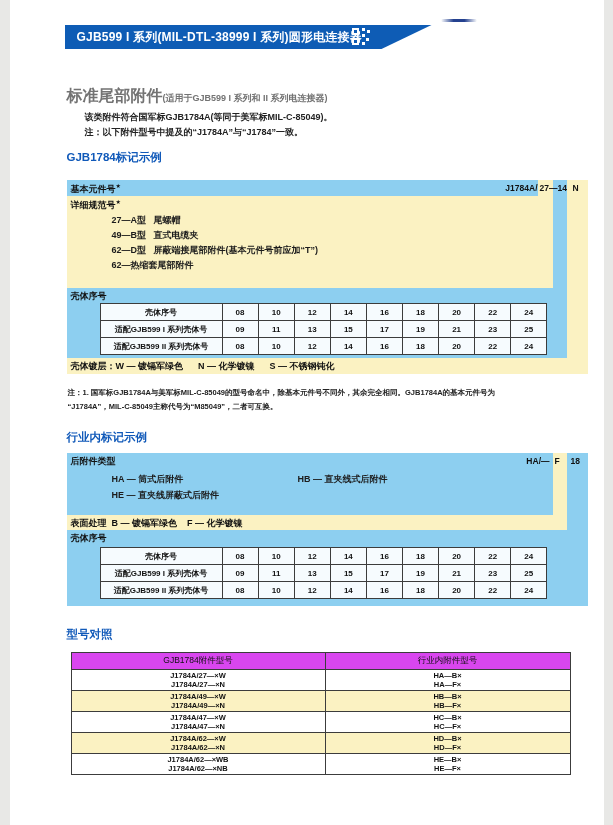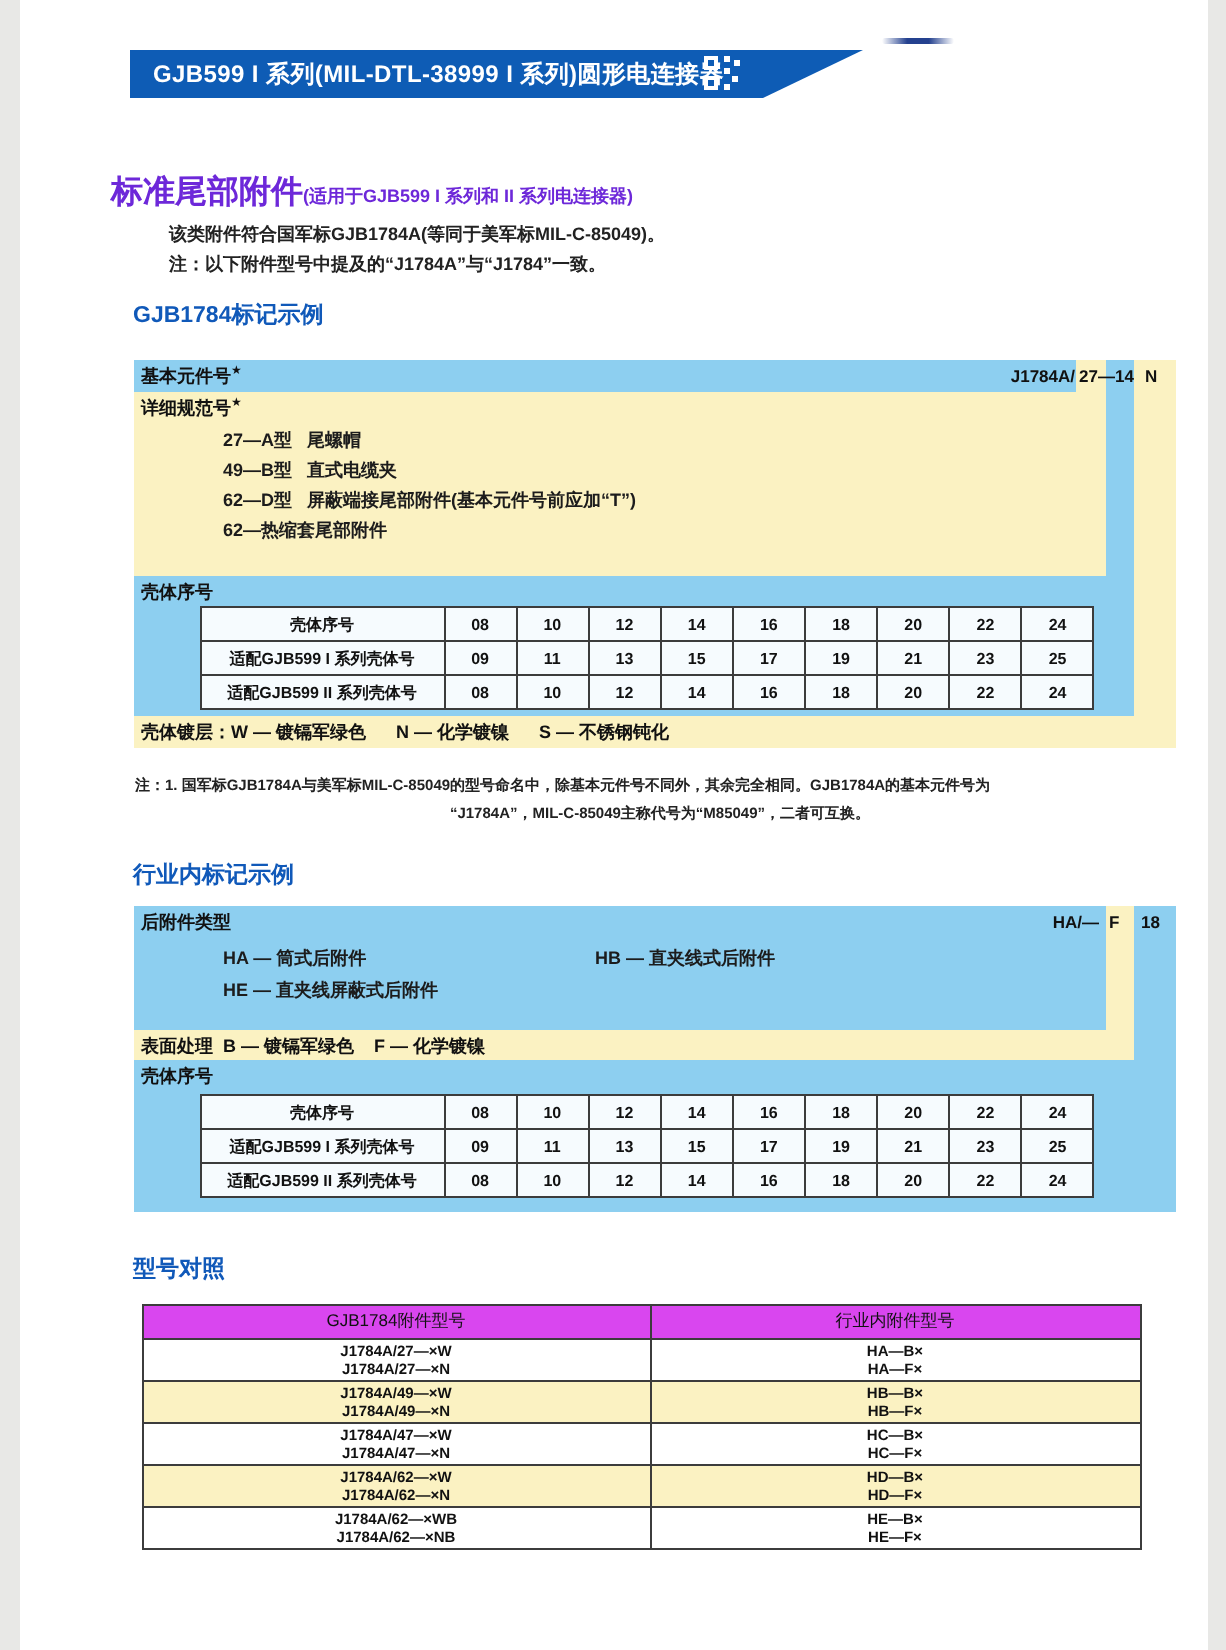--- a/index.html
+++ b/index.html
@@ -11,21 +11,21 @@
   }
   
   .top-dash{position:absolute;left:431px;top:19px;width:36px;height:3px;border-radius:2px;
     background:linear-gradient(90deg,rgba(26,53,138,0),#24418f 35%,#24418f 65%,rgba(26,53,138,0));}
   .banner{position:absolute;left:55px;top:25px;width:367px;height:24px;background:#0e5cb5;
     clip-path:polygon(0 0,100% 0,calc(100% - 50px) 100%,0 100%);
     color:#ffffff;font-weight:bold;font-size:12px;line-height:24px;padding-left:12px;box-sizing:border-box;
     letter-spacing:.2px;}
   .banner .qr{position:absolute;right:56px;top:3px;}
   
-  .h1{position:absolute;left:46px;top:86px;font-size:16px;font-weight:bold;color:#6d28d9;}
+  .h1{position:absolute;left:57px;top:86px;font-size:16px;font-weight:bold;color:#737373;}
   .h1 .sfx{font-size:9px;font-weight:bold;}
   .para{position:absolute;left:75px;font-size:9px;font-weight:600;color:#222;}
   .p1{top:111px;} .p2{top:126px;}
   .h2{position:absolute;left:57px;font-size:11.5px;font-weight:bold;color:#1059b9;}
   .h2a{top:150px;} .h2b{top:430px;} .h2c{top:627px;}
   
   .box{position:absolute;left:57px;width:521px;}
   .box1{top:180px;height:194px;background:#fbf2c2;}
   .box2{top:453px;height:153px;background:#8dcff0;}
   .layer{position:absolute;}
@@ -40,21 +40,21 @@
   .trow .tc1{width:186px;display:inline-block;}
   .preline{position:absolute;left:4px;font-size:9px;font-weight:bold;white-space:pre;color:#111;}
   
   .shelltab{position:absolute;left:33px;border-collapse:collapse;table-layout:fixed;width:447px;
     background:#f6fbfe;font-size:8px;font-weight:bold;color:#111;}
   .shelltab td{border:1px solid #3c3c3c;text-align:center;height:16px;padding:0;}
   .shelltab{border:1.5px solid #3c3c3c;}
   .shelltab col.c0{width:122px;} .shelltab col.cn{width:36.1px;}
   
   .note{position:absolute;left:58px;width:525px;font-size:7.5px;font-weight:600;color:#222;white-space:nowrap;}
-  .n1{top:388px;} .n2{top:402px;text-align:center;}
+  .n1{top:388px;} .n2{top:402px;}
   
   .modeltab{position:absolute;left:61px;top:652px;width:499px;border-collapse:collapse;table-layout:fixed;
     font-size:7.5px;font-weight:600;color:#111;border:1.5px solid #3c3c3c;background:#fff;}
   .modeltab td{border:1px solid #3c3c3c;text-align:center;padding:0;vertical-align:middle;}
   .modeltab tr.hd td{background:#d946ef;height:16px;font-size:8.5px;font-weight:normal;}
   .modeltab tr.body td{height:20px;}
   .modeltab tr.shaded td{background:#fbf2c2;}
   .modeltab .ln{line-height:9.5px;}
   .modeltab col.m1{width:254px;} .modeltab col.m2{width:245px;}
 </style>

